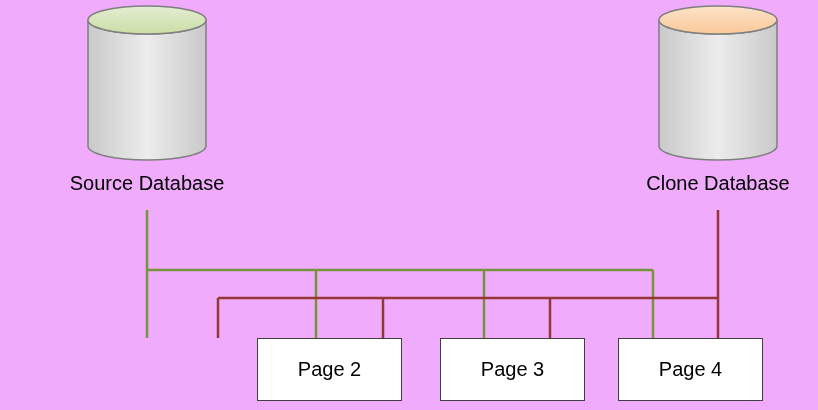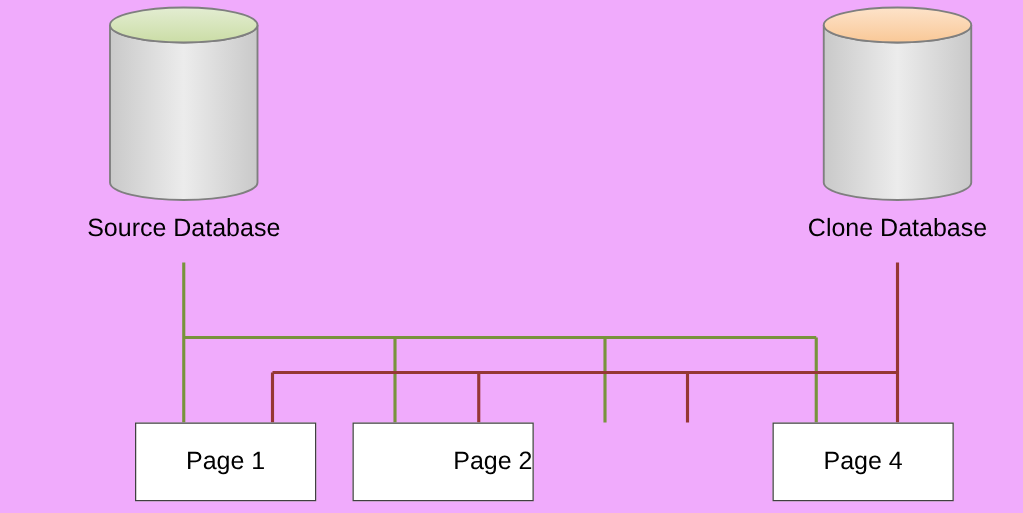--- a/index.html
+++ b/index.html
@@ -41,21 +41,21 @@
     width: 143px;
     background: #ffffff;
     border: 1.5px solid #404040;
     display: flex;
     align-items: center;
     justify-content: center;
     font-size: 20px;
     color: #000000;
   }
   .page-box.p1 { left: 108px; }
-  .page-box.p2 { left: 282px; justify-content: flex-end; }
+  .page-box.p2 { left: 257px; }
   .page-box.p3 { left: 440px; }
   .page-box.p4 { left: 618px; }
 </style>
 </head>
 <body>
 
 <div class="canvas">
 
   <svg class="diagram-svg" viewBox="0 0 818 410" xmlns="http://www.w3.org/2000/svg">
     <defs>
@@ -85,23 +85,23 @@
 
     <g>
       <path d="M659,20 L659,146 A59,14 0 0,0 777,146 L777,20 A59,14 0 0,1 659,20 Z" fill="url(#bodyGrad)" stroke="#7f7f7f" stroke-width="1.5"></path>
       <ellipse cx="718" cy="20" rx="59" ry="14" fill="url(#orangeTopGrad)" stroke="#7f7f7f" stroke-width="1.5"></ellipse>
     </g>
   </svg>
 
   <div class="db-label source">Source Database</div>
   <div class="db-label clone">Clone Database</div>
 
-  <div class="page-box p1">
-    <span>Page 1</span>
-  </div>
   <div class="page-box p2">
     <span>Page 2</span>
+  </div>
+  <div class="page-box p3">
+    <span>Page 3</span>
   </div>
   <div class="page-box p4">
     <span>Page 4</span>
   </div>
 
 </div>
 
 </body></html>

